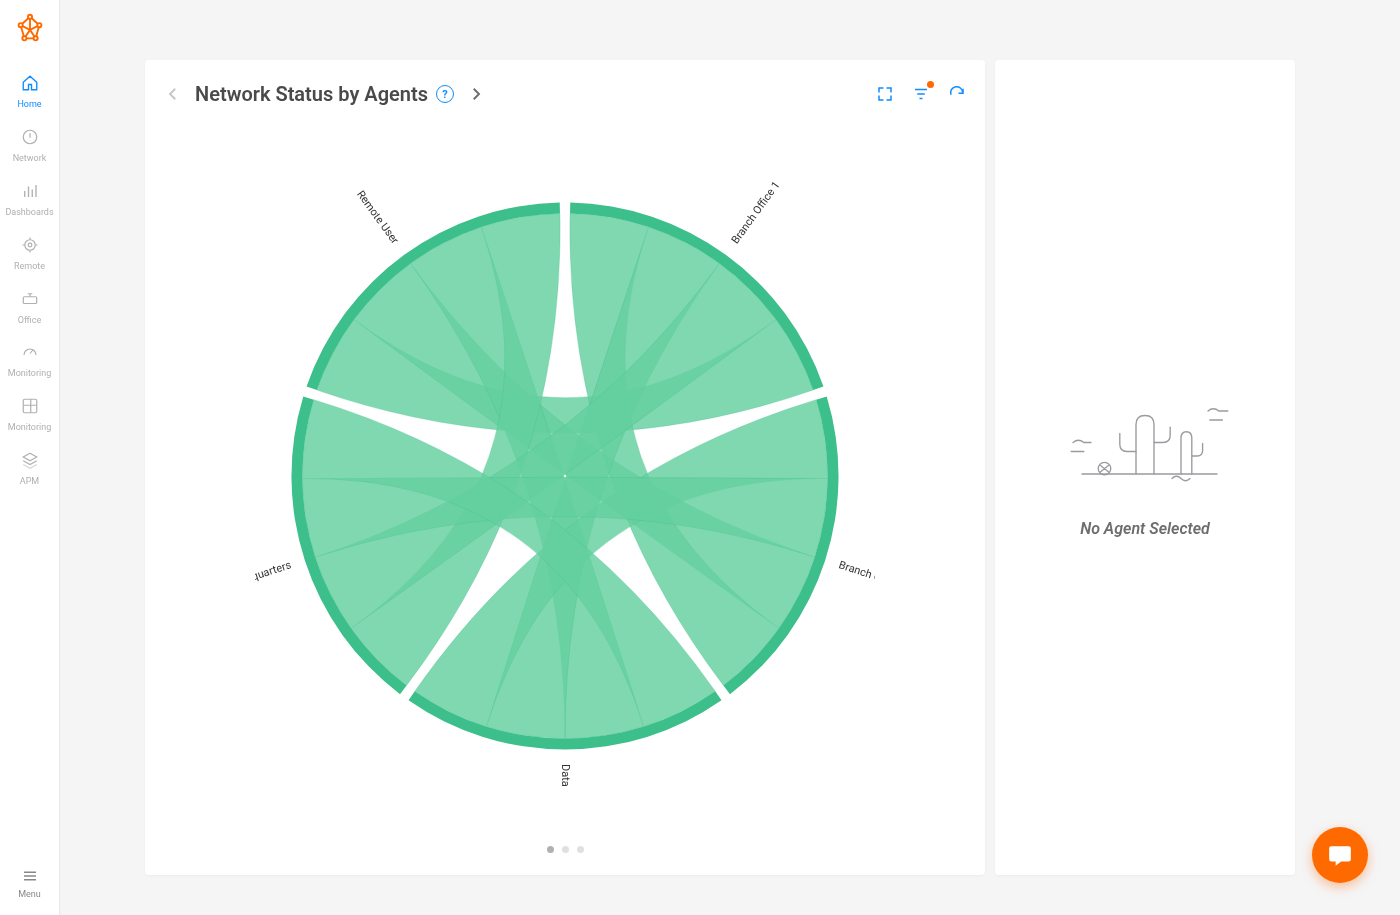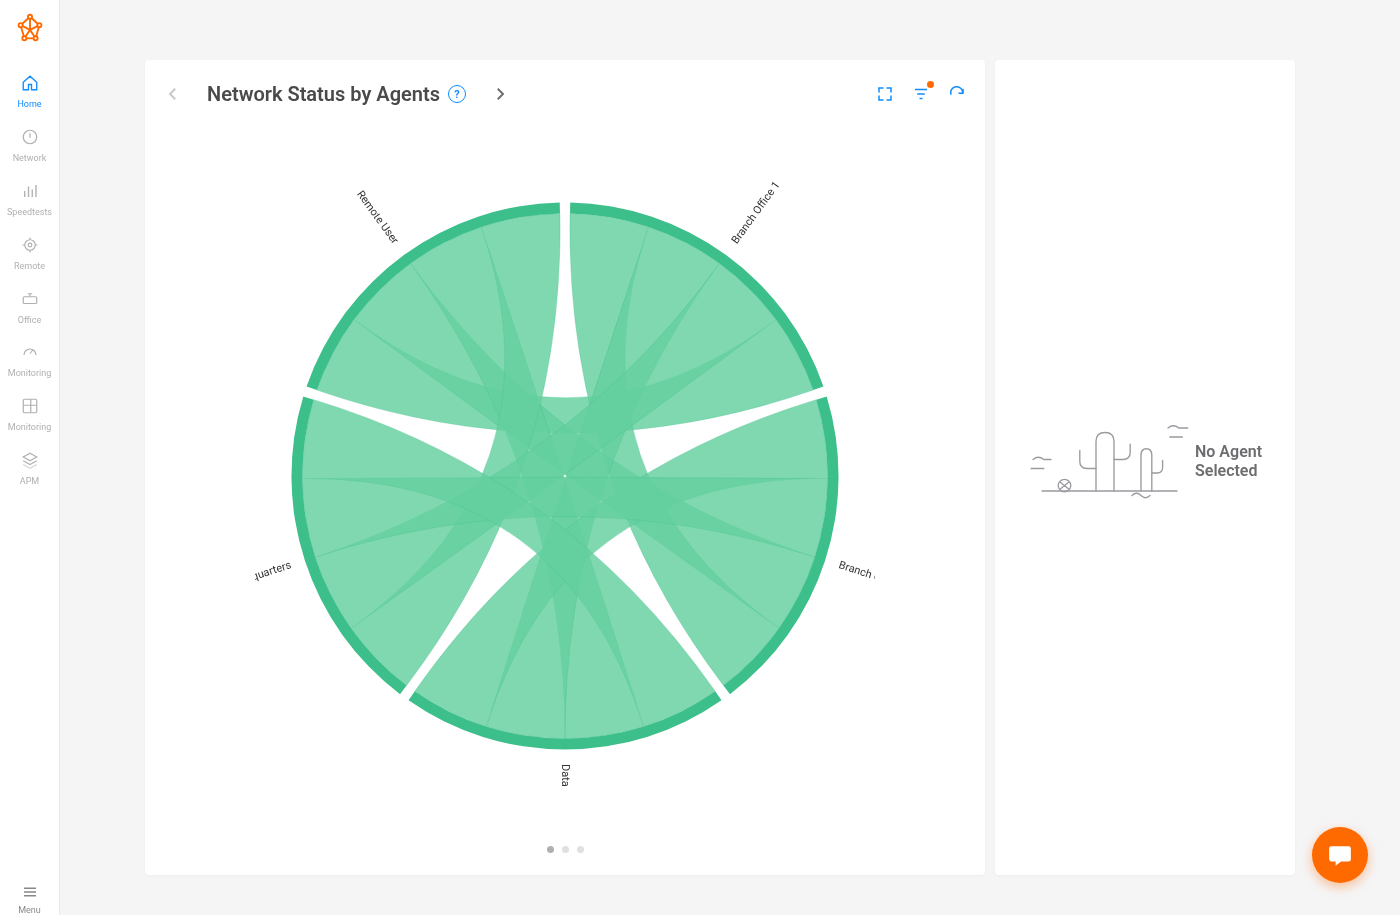--- a/index.html
+++ b/index.html
@@ -6,31 +6,31 @@
   html, body { width: 1400px; height: 915px; font-family: -apple-system, BlinkMacSystemFont, "Segoe UI", Roboto, Helvetica, Arial, sans-serif; background: #f5f5f6; overflow: hidden; }
   
   
   .sidebar { position: absolute; left: 0; top: 0; width: 60px; height: 100%; background: #ffffff; border-right: 1px solid #e8e8e8; display: flex; flex-direction: column; align-items: center; padding-top: 12px; }
   .logo { width: 32px; height: 32px; margin-bottom: 20px; display:flex; align-items:center; justify-content:center;}
   .nav-item { width: 60px; display: flex; flex-direction: column; align-items: center; justify-content: center; padding: 10px 0 8px 0; cursor: pointer; }
   .nav-item .icon { width: 18px; height: 18px; display:flex; align-items:center; justify-content:center; color:#b0b0b0; }
   .nav-item .label { font-size: 9px; color: #b0b0b0; margin-top: 8px; text-align:center; line-height:1.1;}
   .nav-item.active .icon { color: #0f8cff; }
   .nav-item.active .label { color: #0f8cff; }
-  .sidebar-bottom { margin-top: auto; width: 60px; display:flex; flex-direction:column; align-items:center; }
+  .sidebar-bottom { margin-top: auto; margin-bottom: 16px; width: 60px; display:flex; flex-direction:column; align-items:center; }
   .menu-btn { display:flex; flex-direction:column; align-items:center; cursor:pointer; color:#888; }
   .menu-btn .label { font-size:9px; color:#888; margin-top:4px;}
   
   
   .main { position:absolute; left:60px; top:0; right:0; bottom:0; padding: 60px 105px 35px 85px; display:flex; gap:10px; }
   .card { background:#ffffff; border-radius:4px; box-shadow: 0 1px 3px rgba(0,0,0,0.04); }
   .chart-card { flex: 1 1 auto; height: 815px; position:relative; padding: 22px 18px 18px 18px; display:flex; flex-direction:column; }
-  .side-card { width: 300px; height: 815px; position:relative; display:flex; flex-direction:row; align-items:center; justify-content:flex-start; padding: 20px; }
-  
-  .card-header { display:flex; align-items:center; gap:24px; }
+  .side-card { width: 300px; height: 815px; position:relative; display:flex; flex-direction:column; align-items:center; justify-content:center; padding: 20px; font-style: italic; }
+  
+  .card-header { display:flex; align-items:center; gap:12px; }
   .chev { width:20px; height:20px; display:flex; align-items:center; justify-content:center; color:#c7c7c7; cursor:pointer;}
   .chev.enabled { color:#6b6b6b; }
   .title { font-size:20px; font-weight:600; color:#4a4a4a; display:flex; align-items:center; gap:8px;}
   .help-icon { width:18px; height:18px; border:1.5px solid #0f8cff; border-radius:50%; color:#0f8cff; font-size:11px; font-weight:700; display:flex; align-items:center; justify-content:center; cursor:pointer; line-height:1;}
   .header-actions { margin-left:auto; display:flex; gap:16px; align-items:center; }
   .action-icon { width:20px; height:20px; color:#0f8cff; cursor:pointer; display:flex; align-items:center; justify-content:center; position:relative;}
   .dot-badge { position:absolute; top:-3px; right:-3px; width:7px; height:7px; background:#ff6a00; border-radius:50%; }
   
   .chart-body { flex:1; display:flex; align-items:center; justify-content:center; position:relative;}
   .chord-svg { width: 620px; height: 620px; }
@@ -82,21 +82,21 @@
         </svg>
       </span>
     <span class="label">Network</span>
   </div>
   <div class="nav-item">
     <span class="icon">
         <svg viewBox="0 0 24 24" width="18" height="18" fill="none" stroke="currentColor" stroke-width="1.8">
           <path d="M5 20 V12 M10 20 V6 M15 20 V10 M20 20 V4"></path>
         </svg>
       </span>
-    <span class="label">Speedtests</span>
+    <span class="label">Dashboards</span>
   </div>
   <div class="nav-item">
     <span class="icon">
         <svg viewBox="0 0 24 24" width="18" height="18" fill="none" stroke="currentColor" stroke-width="1.6">
           <circle cx="12" cy="12" r="7"></circle>
           <circle cx="12" cy="12" r="2.5"></circle>
           <path d="M12 2 V5 M12 19 V22 M2 12 H5 M19 12 H22"></path>
         </svg>
       </span>
     <span class="label">Remote</span>

